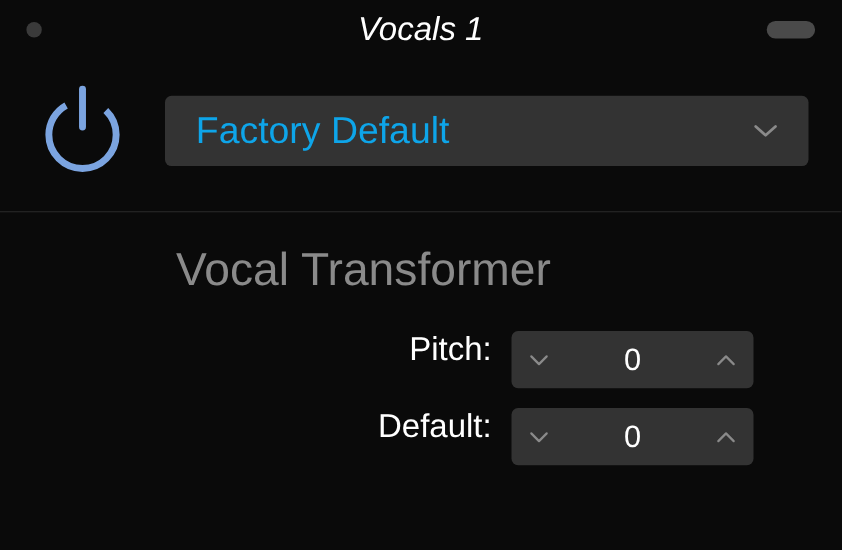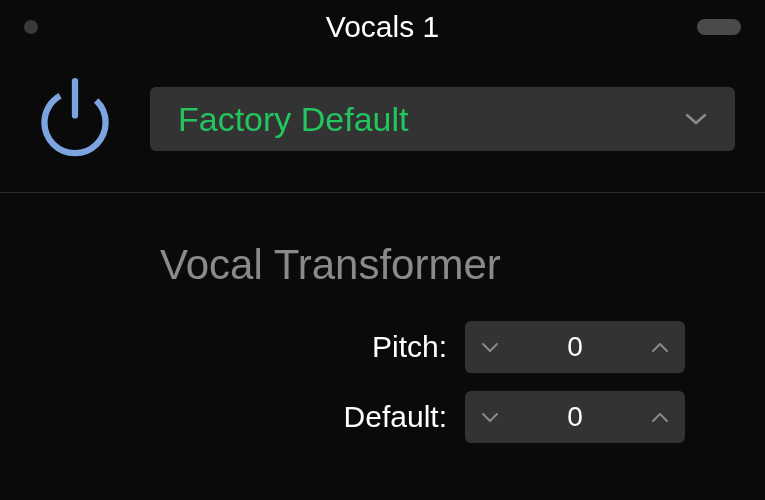--- a/index.html
+++ b/index.html
@@ -32,20 +32,21 @@
       height: 14px;
       border-radius: 50%;
       background: #3a3a3a;
     }
     .header-title {
       flex: 1;
       text-align: center;
       font-size: 30px;
       color: #ffffff;
       font-weight: 400;
+      font-style: italic;
     }
     .header-right {
       width: 60px;
       display: flex;
       justify-content: flex-end;
       align-items: center;
     }
     .header-pill {
       width: 44px;
       height: 16px;
@@ -72,21 +73,21 @@
       border-radius: 6px;
       height: 64px;
       display: flex;
       align-items: center;
       justify-content: space-between;
       padding: 0 28px;
       cursor: pointer;
     }
     .preset-label {
       font-size: 34px;
-      color: #22c55e;
+      color: #0ea5e9;
       font-weight: 400;
     }
     .chevron-down {
       display: flex;
       align-items: center;
     }
     .chevron-down svg {
       width: 22px;
       height: 14px;
     }
@@ -96,25 +97,23 @@
       width: 100%;
     }
     .main-section {
       padding: 28px 30px 0 160px;
     }
     .effect-title {
       font-size: 42px;
       color: #8a8a8a;
       font-weight: 400;
       margin-bottom: 32px;
-      margin-top: 20px;
     }
     .param-row {
       display: flex;
-      align-items: center;
       justify-content: flex-end;
       gap: 18px;
       margin-bottom: 18px;
       padding-right: 50px;
     }
     .param-label {
       font-size: 30px;
       color: #ffffff;
       font-weight: 400;
     }

